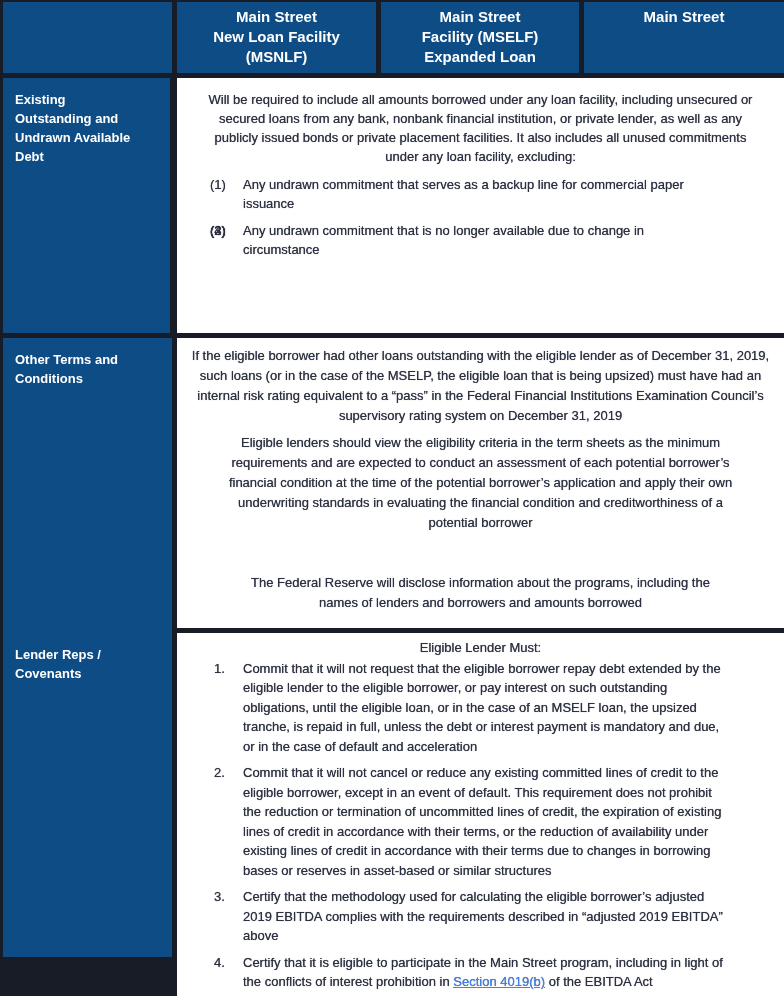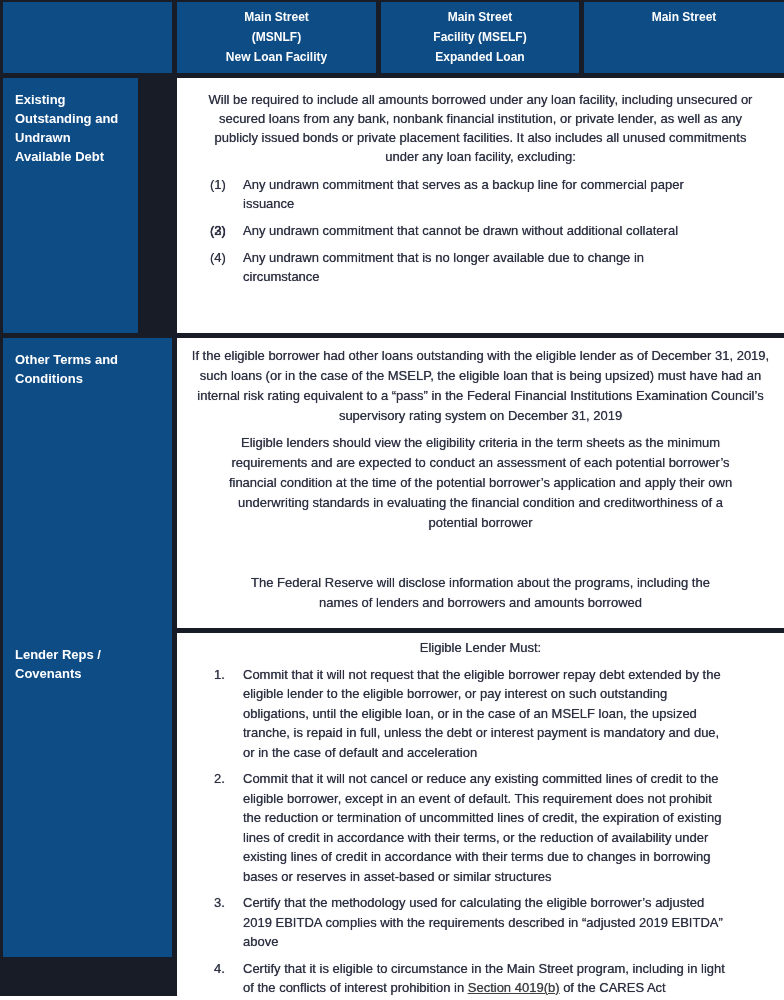--- a/index.html
+++ b/index.html
@@ -5,66 +5,66 @@
   * { margin:0; padding:0; box-sizing:border-box; }
   html,body { width:784px; height:1000px; }
   body { font-family:"Liberation Sans", sans-serif; background:#ffffff; overflow:hidden; }
   .doc { position:relative; width:784px; height:1000px; background:#ffffff; overflow:hidden; }
   .borderbg { position:absolute; left:0; top:0; width:784px; height:996px; background:#171c26; }
   .cell { position:absolute; overflow:hidden; }
   .blue { background:#0e4c86; color:#ffffff; }
   .white { background:#ffffff; color:#2c3040; }
 
   
-  .hc { text-align:center; font-weight:bold; font-size:12px; line-height:20px; padding-top:5px; }
+  .hc { text-align:center; font-weight:bold; font-size:15px; line-height:20px; padding-top:5px; }
   .hc0 { left:3px;   top:2px; width:169px; height:71px; }
   .hc1 { left:177px; top:2px; width:199px; height:71px; }
   .hc2 { left:381px; top:2px; width:198px; height:71px; }
   .hc3 { left:584px; top:2px; width:200px; height:71px; }
 
   
   .rl { font-weight:bold; font-size:13px; line-height:19px; padding:12px 8px 0 12px; }
   .rl .lbl { max-width:128px; }
-  .rl1 { left:3px; top:78px;  width:135px; height:255px; }
+  .rl1 { left:3px; top:78px;  width:167px; height:255px; }
   .rl2 { left:3px; top:338px; width:169px; height:339px; }
   .rl3 { left:3px; top:633px; width:169px; height:324px; }
 
   
   .rc { font-size:13px; text-shadow:0 0 0.7px rgba(44,48,64,0.85); }
   .rc1 { left:177px; top:78px;  width:607px; height:255px; line-height:19px;   padding:12px 14px 0 14px; }
   .rc2 { left:177px; top:338px; width:607px; height:290px; line-height:20px;   padding:8px 14px 0 14px; }
   .rc3 { left:177px; top:633px; width:607px; height:363px; line-height:19.5px; padding:5px 14px 0 14px; }
 
   .ctr { text-align:center; margin-left:auto; margin-right:auto; }
   .rc1 .intro { max-width:545px; margin-bottom:9px; }
   .rc2 .p { margin-bottom:7px; }
   .mw370 { max-width:370px; }
   .mw520 { max-width:520px; }
   .mw475 { max-width:475px;margin-top:40px; }
-  .rc3 .intro { margin-bottom:7px; }
+  .rc3 .intro { margin-bottom:1px; }
 
   .li { position:relative; }
   .rc1 .li { padding-left:52px; padding-right:70px; margin-bottom:8px; }
   .rc1 .li .mk { position:absolute; left:19px; top:0; }
   .rc3 .li { padding-left:52px; padding-right:45px; margin-bottom:7px; }
   .rc3 .li .mk { position:absolute; left:23px; top:0; }
 
-  .lnk { color:#404040; text-decoration:underline; cursor:pointer; }
+  .lnk { color:#3b82f6; text-decoration:underline; cursor:pointer; }
 </style>
 </head>
 <body>
 
 <div class="doc">
   <div class="borderbg"></div>
 
   <div class="cell blue hc hc0"></div>
   <div class="cell blue hc hc1">
     <div>Main Street</div>
+    <div>New Loan Facility</div>
     <div>(MSNLF)</div>
-    <div>New Loan Facility</div>
   </div>
   <div class="cell blue hc hc2">
     <div>Main Street</div>
     <div>Facility (MSELF)</div>
     <div>Expanded Loan</div>
   </div>
   <div class="cell blue hc hc3">
     <div>Main Street</div>
   </div>
 
@@ -75,21 +75,20 @@
     <div class="ctr intro">Will be required to include all amounts borrowed under any loan facility, including unsecured or secured loans from any bank, nonbank financial institution, or private lender, as well as any publicly issued bonds or private placement facilities. It also includes all unused commitments under any loan facility, excluding:</div>
     <div class="li">
       <span class="mk">(1)</span>
       <span>Any undrawn commitment that serves as a backup line for commercial paper issuance</span>
     </div>
     <div class="li">
       <span class="mk">(2)</span>
     </div>
     <div class="li">
       <span class="mk">(3)</span>
-      <span>Any undrawn commitment that cannot be drawn without additional collateral</span>
     </div>
     <div class="li">
       <span class="mk">(4)</span>
       <span>Any undrawn commitment that is no longer available due to change in circumstance</span>
     </div>
   </div>
 
   <div class="cell blue rl rl2">
     <div class="lbl">Other Terms and Conditions</div>
   </div>
@@ -111,16 +110,16 @@
     <div class="li">
       <span class="mk">2.</span>
       <span>Commit that it will not cancel or reduce any existing committed lines of credit to the eligible borrower, except in an event of default. This requirement does not prohibit the reduction or termination of uncommitted lines of credit, the expiration of existing lines of credit in accordance with their terms, or the reduction of availability under existing lines of credit in accordance with their terms due to changes in borrowing bases or reserves in asset-based or similar structures</span>
     </div>
     <div class="li">
       <span class="mk">3.</span>
       <span>Certify that the methodology used for calculating the eligible borrower’s adjusted 2019 EBITDA complies with the requirements described in “adjusted 2019 EBITDA” above</span>
     </div>
     <div class="li">
       <span class="mk">4.</span>
-      <span>Certify that it is eligible to circumstance in the Main Street program, including in light of the conflicts of interest prohibition in </span><a class="lnk">Section 4019(b)</a><span> of the CARES Act</span>
+      <span>Certify that it is eligible to participate in the Main Street program, including in light of the conflicts of interest prohibition in </span><a class="lnk">Section 4019(b)</a><span> of the EBITDA Act</span>
     </div>
   </div>
 </div>
 
 </body></html>

